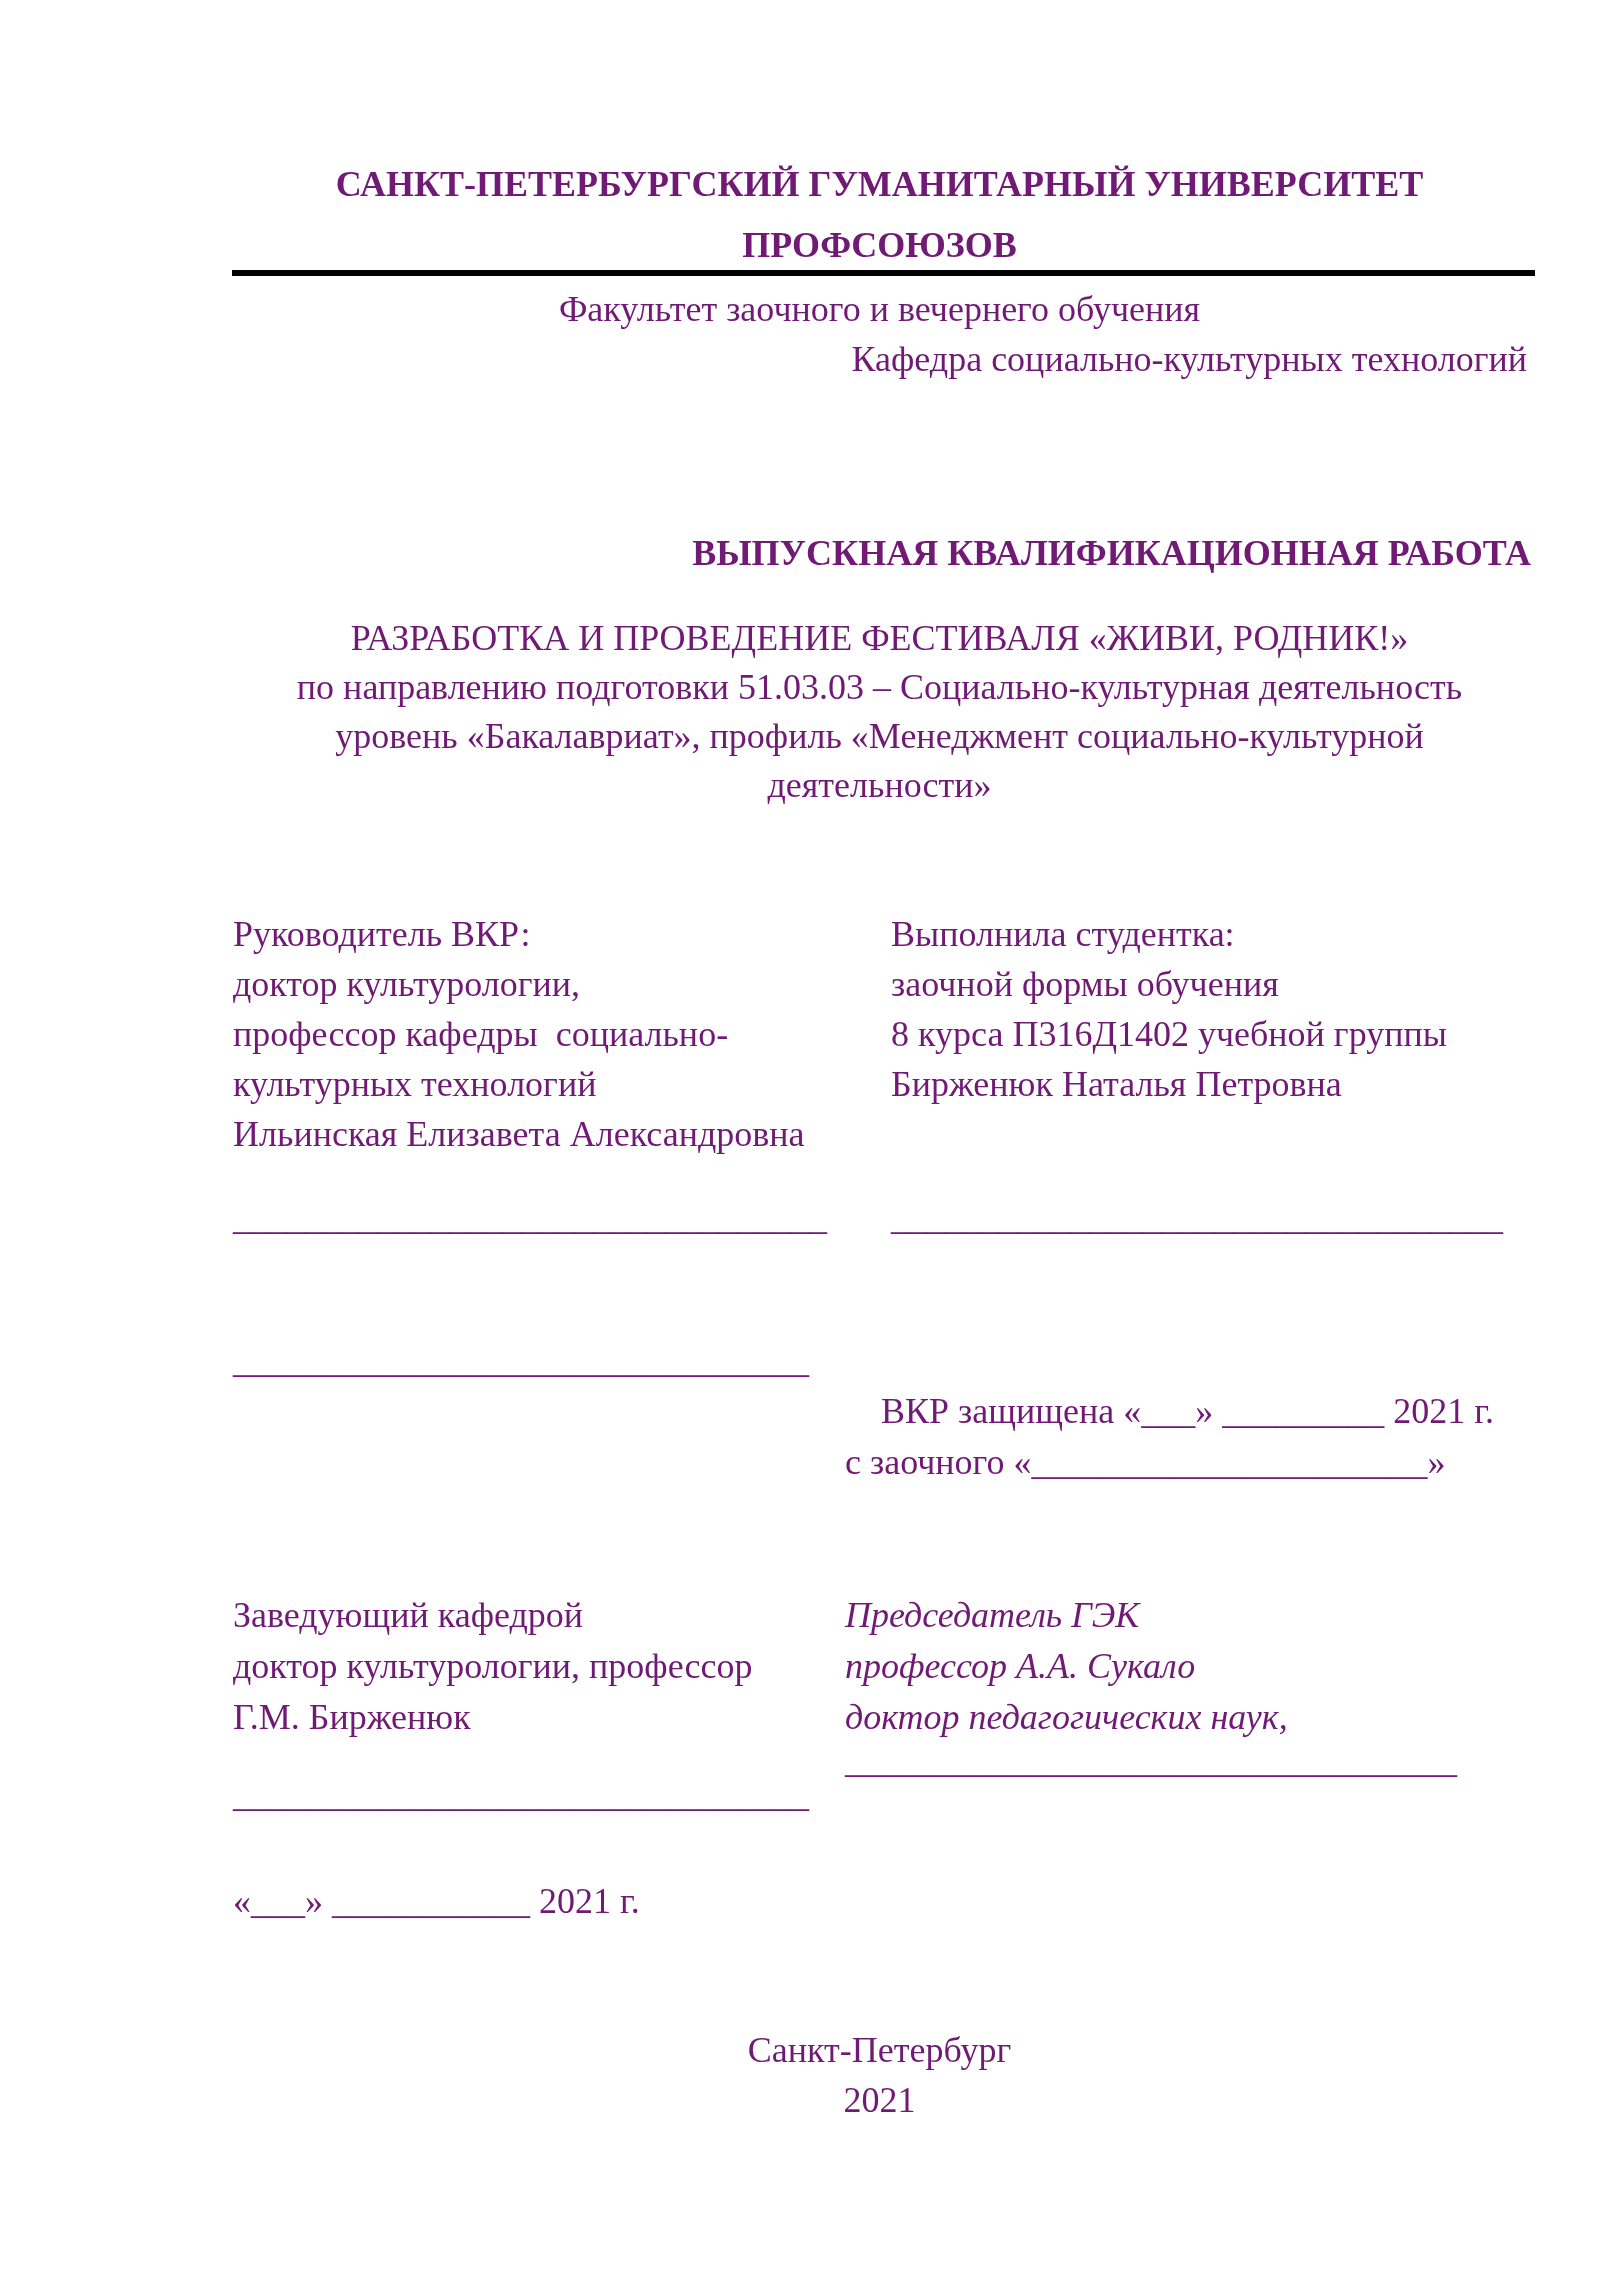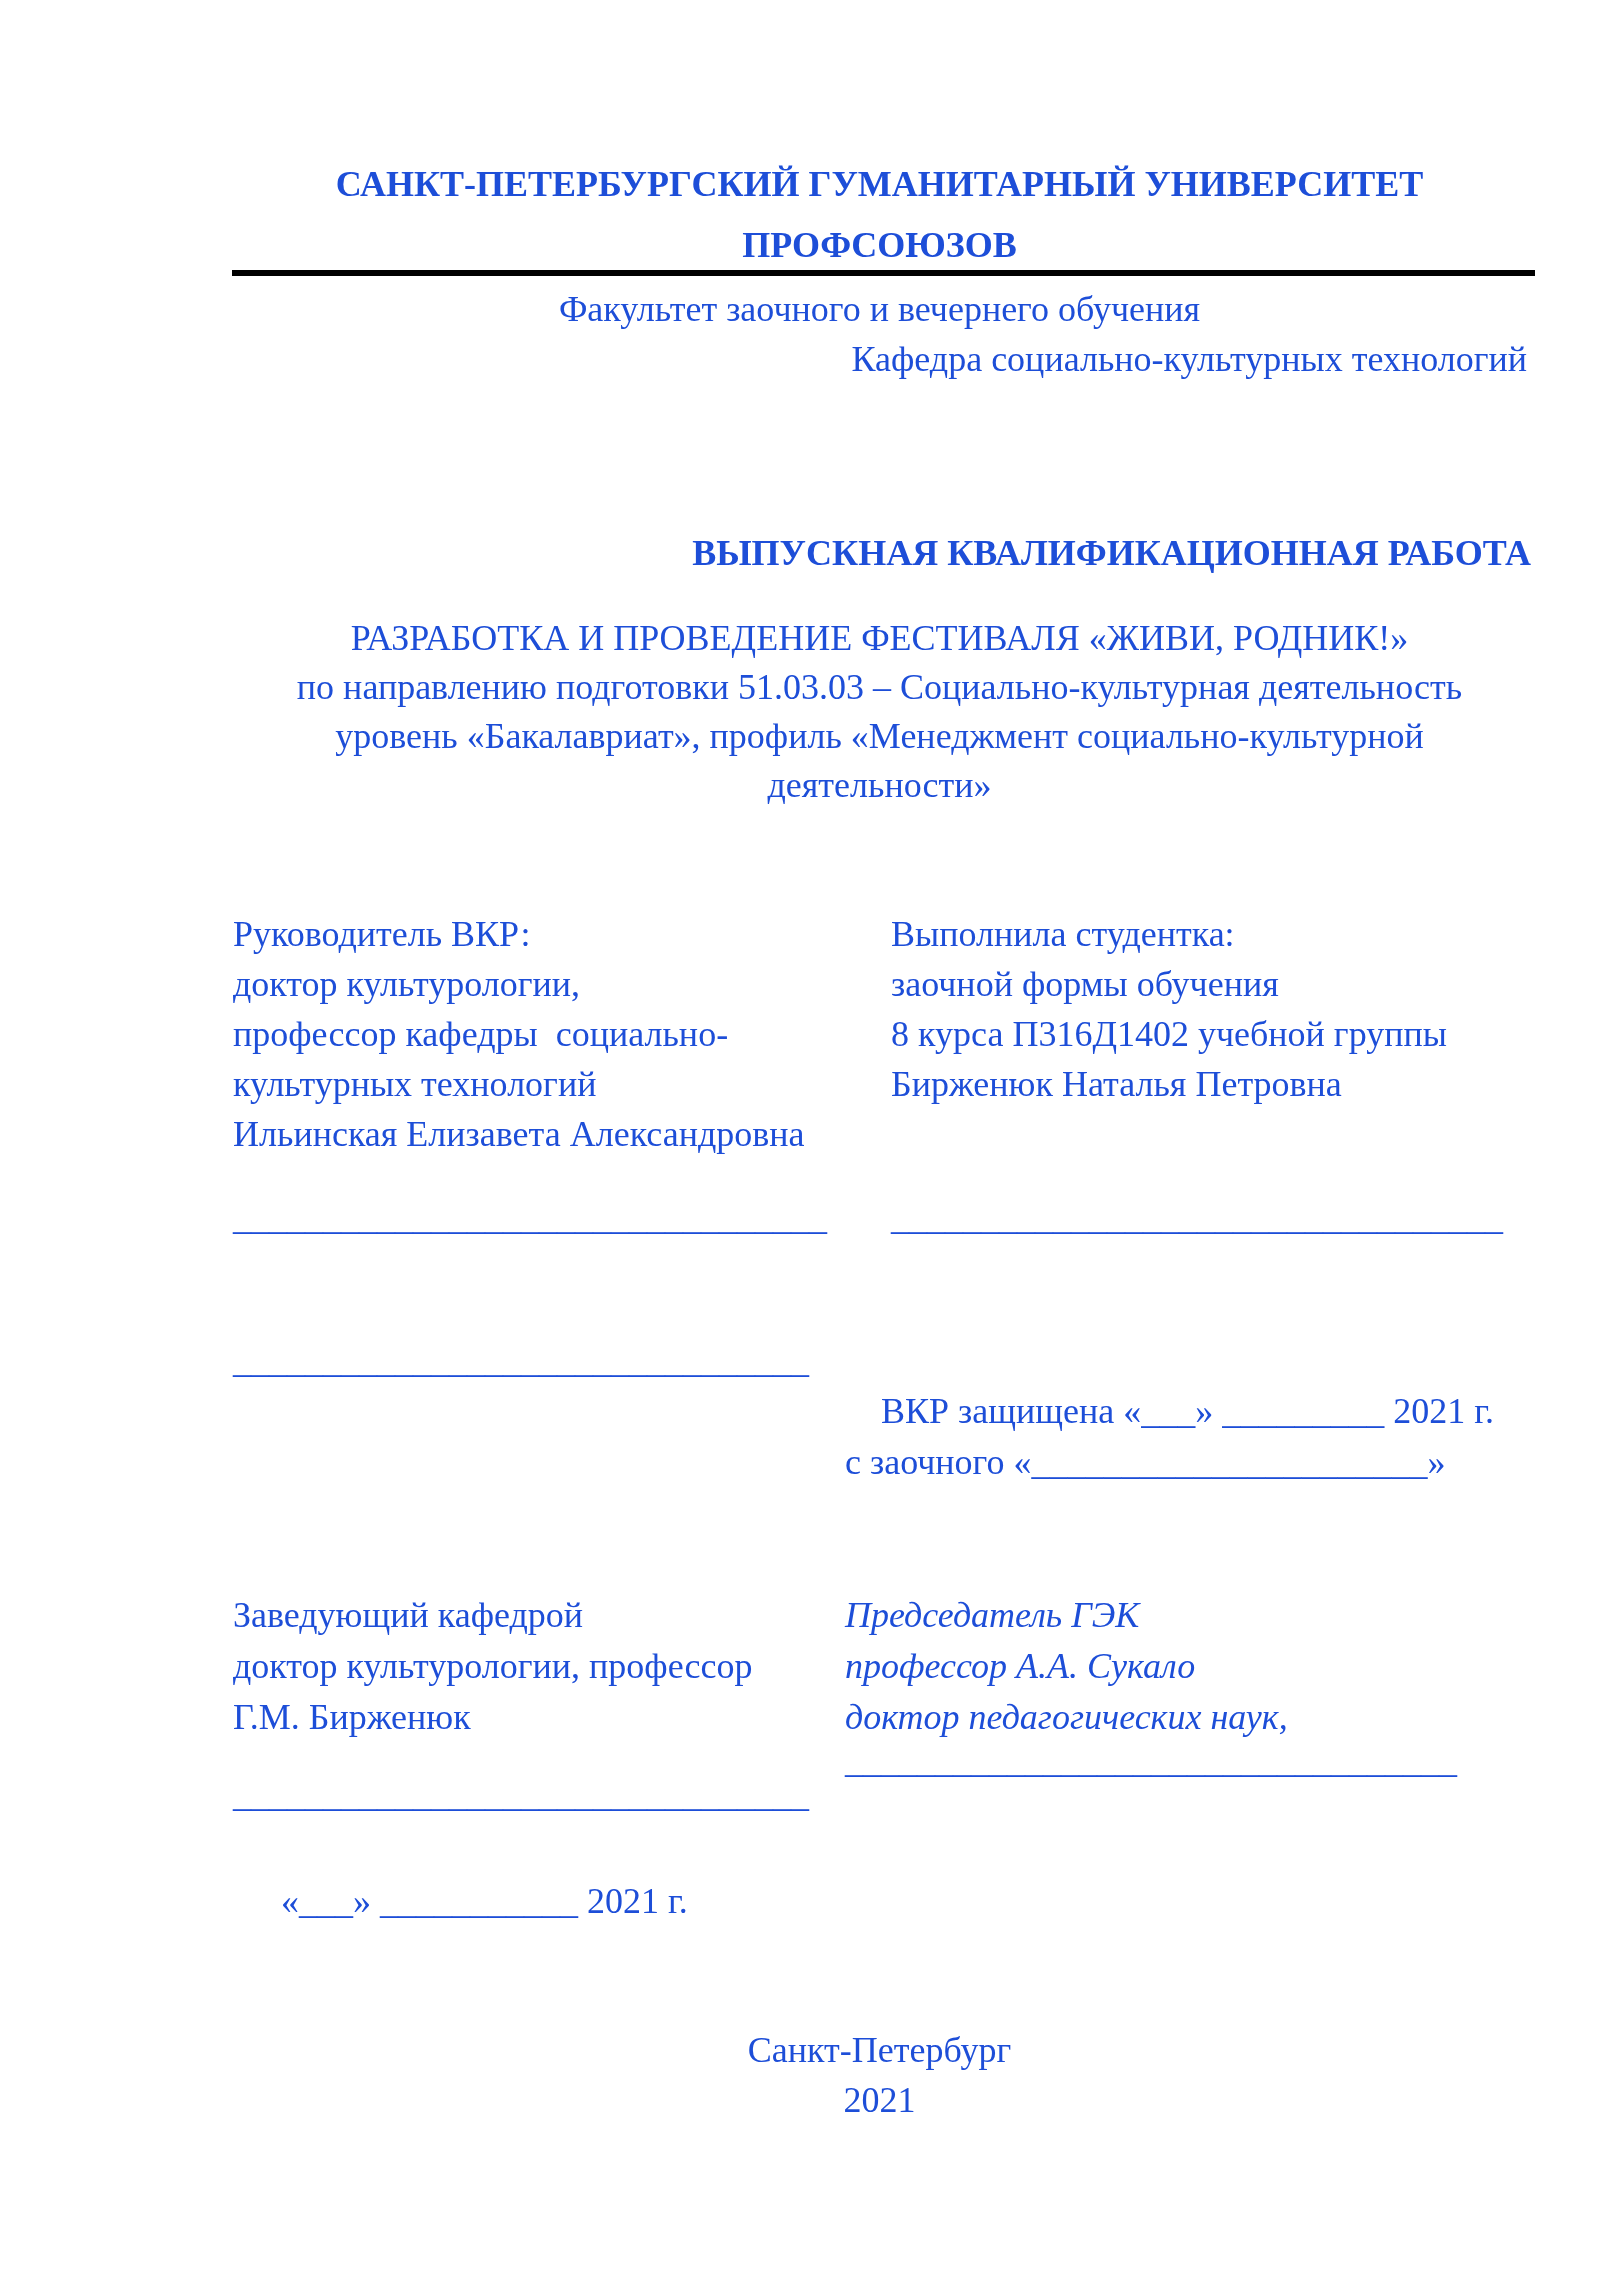--- a/index.html
+++ b/index.html
@@ -1,21 +1,21 @@
 <!DOCTYPE html>
 <html style="font-size:12.6px"><head>
 <meta charset="utf-8">
 <style>
   html, body { margin: 0; padding: 0; background: #ffffff; }
   .page {
     position: relative;
     width: 1623px;
     height: 2295px;
     background: #ffffff;
-    color: #1d4ed8;
+    color: #701a75;
     font-family: "Liberation Serif", serif;
     font-size: 36px;
     line-height: 50px;
     overflow: hidden;
   }
   .abs { position: absolute; }
   .line { white-space: pre-wrap; }
   .bold { font-weight: normal; }
 
   #univ      { top: 154px;  left: 232px; width: 1295px; text-align: center; font-weight: bold; line-height: 61px; }
@@ -34,21 +34,21 @@
 
   #mid-sig   { top: 1335px; left: 233px; }
   #defense   { top: 1336px; left: 845px; }
   #grade     { top: 1437px; left: 845px; }
 
   #dept-head { top: 1590px; left: 233px;  width: 652px; line-height: 51px; }
   #chairman  { top: 1590px; left: 845px; width: 699px; line-height: 51px; font-style: italic; }
 
   #chair-sig { top: 1735px; left: 845px; }
   #head-sig  { top: 1769px; left: 233px; }
-  #date-line { top: 1876px; left: 233px; margin-left: 48px; }
+  #date-line { top: 1876px; left: 233px; }
 
   #footer    { top: 2025px; left: 232px; width: 1295px; text-align: center; }
 </style>
 </head>
 <body>
 
 <div class="page">
 
   <div id="univ" class="abs">
     <div class="line">САНКТ-ПЕТЕРБУРГСКИЙ ГУМАНИТАРНЫЙ УНИВЕРСИТЕТ</div>

